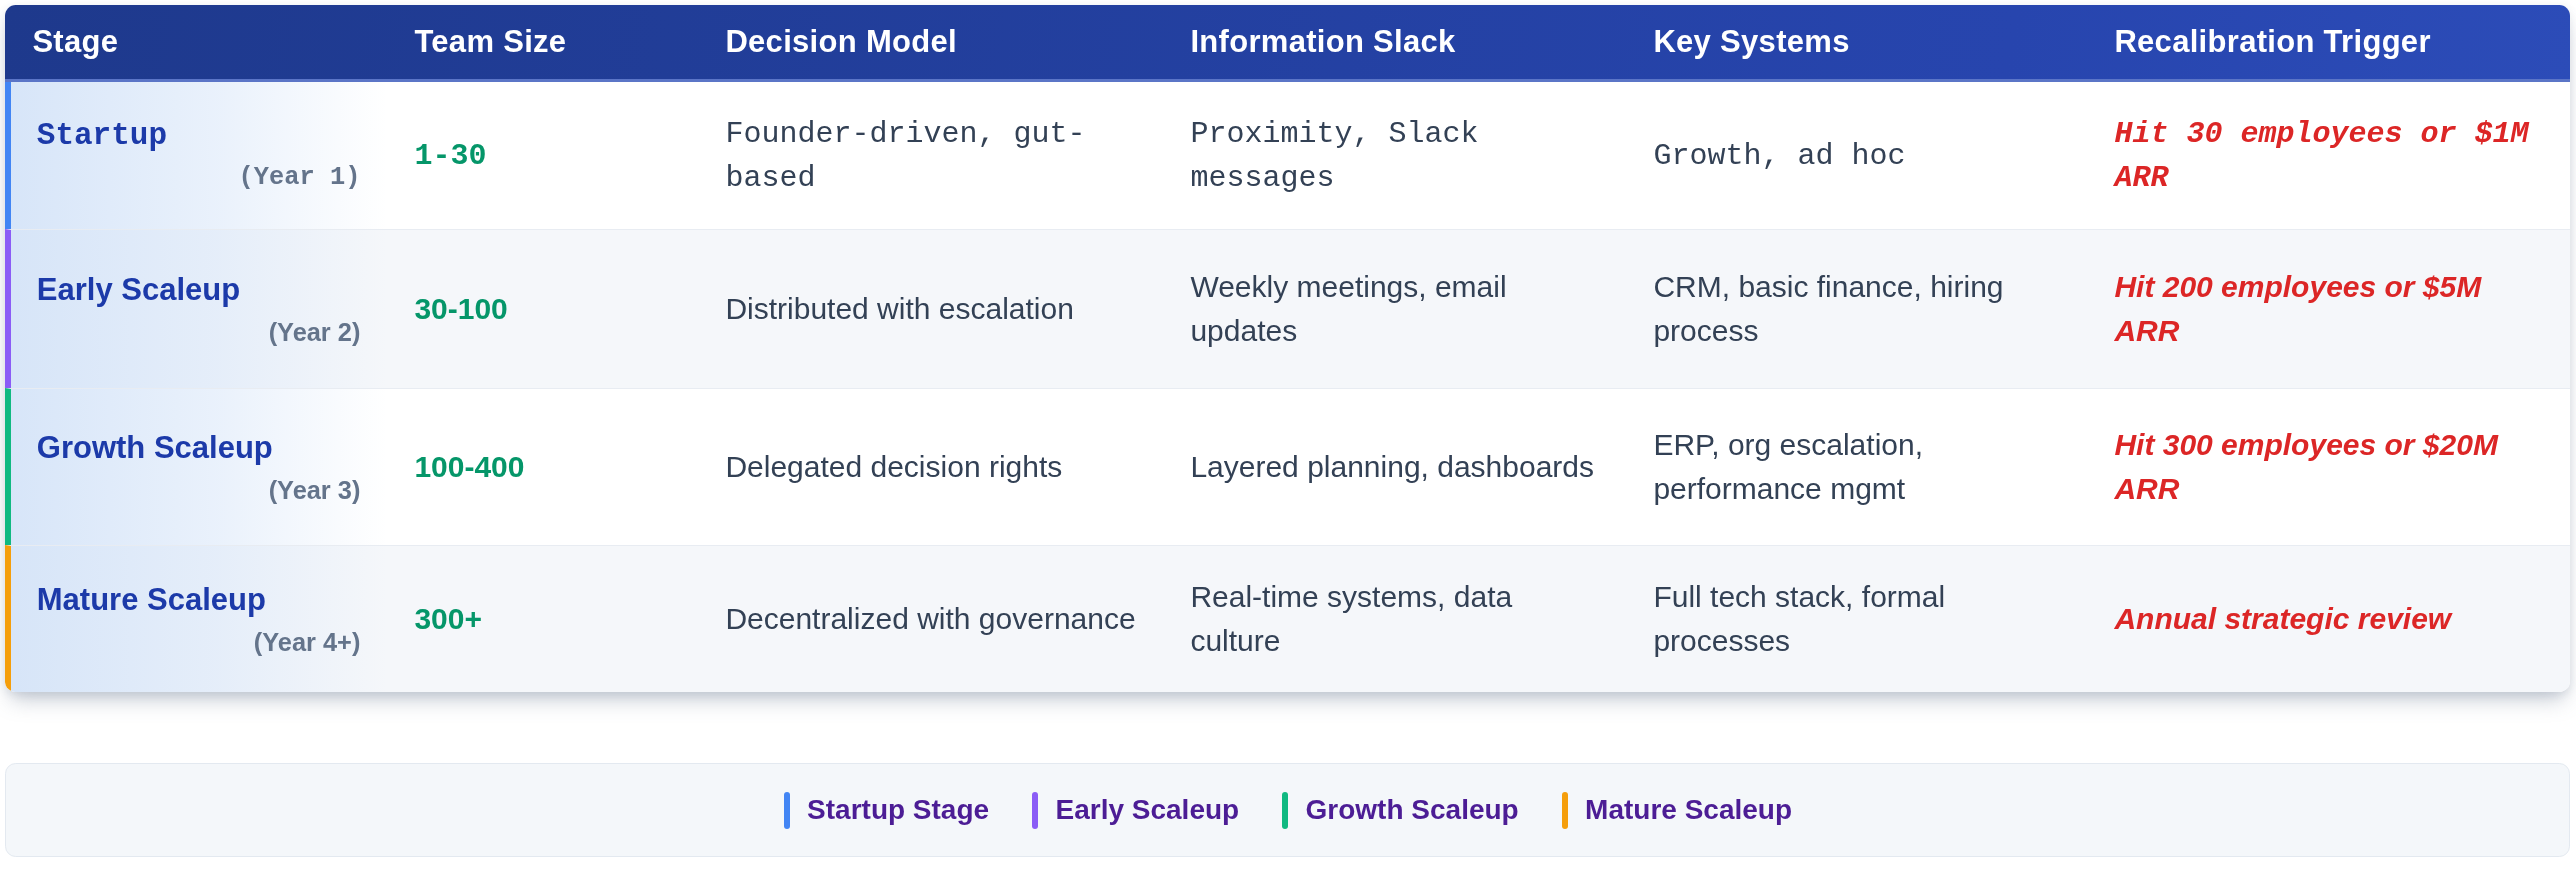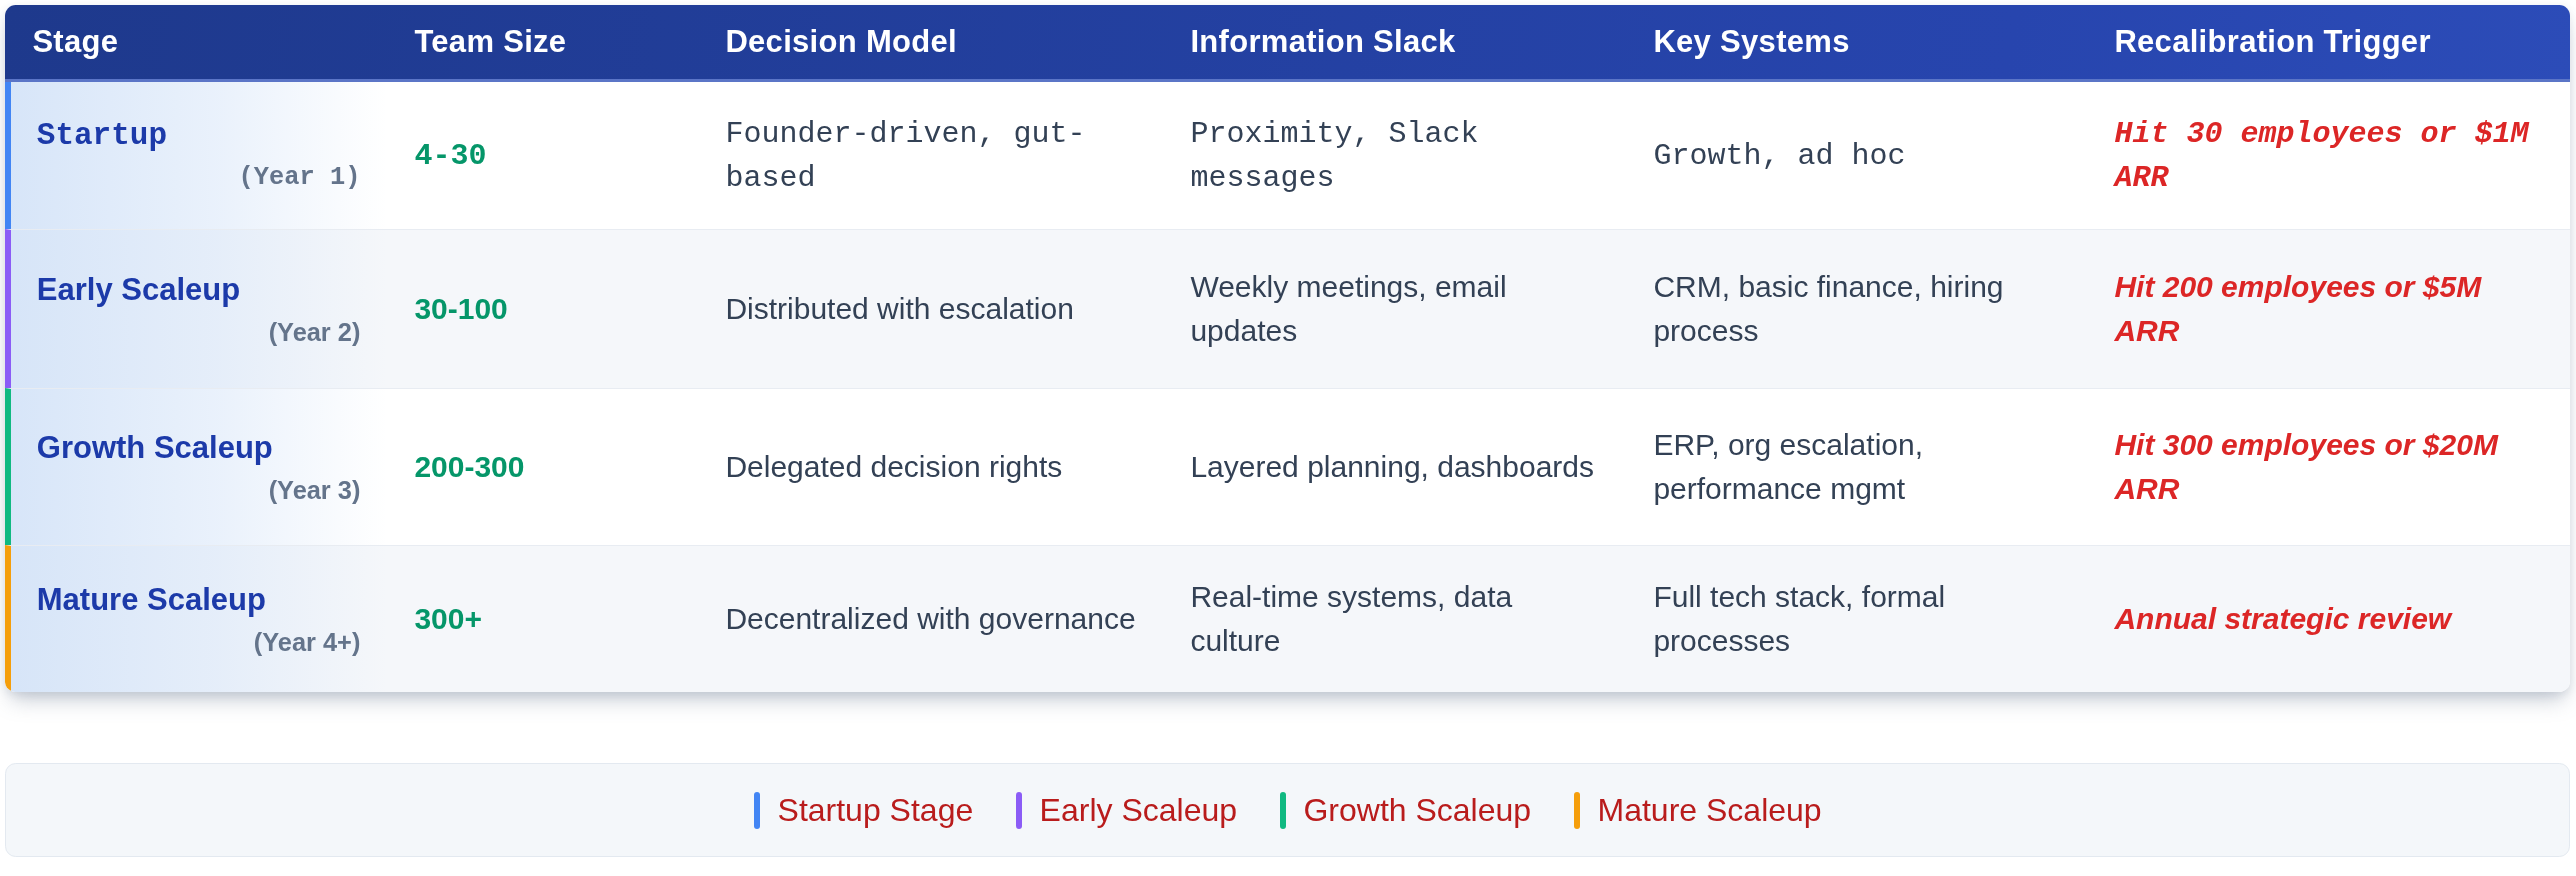--- a/index.html
+++ b/index.html
@@ -57,21 +57,21 @@
 
   
   .legend {
     position:absolute; left:5.4px; top:763px; width:2565px; height:94px;
     box-sizing:border-box;
     background:#f4f7fa; border:1.3px solid #e3e9f0; border-radius:10.7px;
     display:flex; align-items:center; justify-content:center; gap:43px;
   }
   .legend-item { display:flex; align-items:center; gap:17.4px; }
   .legend-swatch { width:6px; height:37px; border-radius:3.3px; flex:none; background:#999; }
-  .legend-label { font-size:32px; font-weight:400; color:#b91c1c; white-space:nowrap; }
+  .legend-label { font-size:28px; font-weight:700; color:#4c1d95; white-space:nowrap; }
 </style>
 </head>
 <body>
 
 <div class="table-card">
   <table class="stages">
     <colgroup>
       <col style="width:382px">
         <col style="width:311px">
         <col style="width:465px">
@@ -88,21 +88,21 @@
         <th>Key Systems</th>
         <th>Recalibration Trigger</th>
       </tr>
     </thead>
     <tbody>
       <tr class="row-h1">
         <td class="stage-cell" style="border-left-color: rgb(66, 133, 244);">
           <div class="stage-name">Startup</div>
           <div class="stage-period">(Year 1)</div>
         </td>
-        <td class="team-size-cell">4-30</td>
+        <td class="team-size-cell">1-30</td>
         <td>Founder-driven, gut-based</td>
         <td>Proximity, Slack messages</td>
         <td>Growth, ad hoc</td>
         <td class="trigger-cell">Hit 30 employees or $1M ARR</td>
       </tr>
       <tr class="row-h2">
         <td class="stage-cell" style="border-left-color: rgb(139, 92, 246);">
           <div class="stage-name">Early Scaleup</div>
           <div class="stage-period">(Year 2)</div>
         </td>
@@ -110,21 +110,21 @@
         <td>Distributed with escalation</td>
         <td>Weekly meetings, email updates</td>
         <td>CRM, basic finance, hiring process</td>
         <td class="trigger-cell">Hit 200 employees or $5M ARR</td>
       </tr>
       <tr class="row-h3">
         <td class="stage-cell" style="border-left-color: rgb(16, 185, 129);">
           <div class="stage-name">Growth Scaleup</div>
           <div class="stage-period">(Year 3)</div>
         </td>
-        <td class="team-size-cell">200-300</td>
+        <td class="team-size-cell">100-400</td>
         <td>Delegated decision rights</td>
         <td>Layered planning, dashboards</td>
         <td>ERP, org escalation, performance mgmt</td>
         <td class="trigger-cell">Hit 300 employees or $20M ARR</td>
       </tr>
       <tr class="row-h4">
         <td class="stage-cell" style="border-left-color: rgb(245, 158, 11);">
           <div class="stage-name">Mature Scaleup</div>
           <div class="stage-period">(Year 4+)</div>
         </td>

